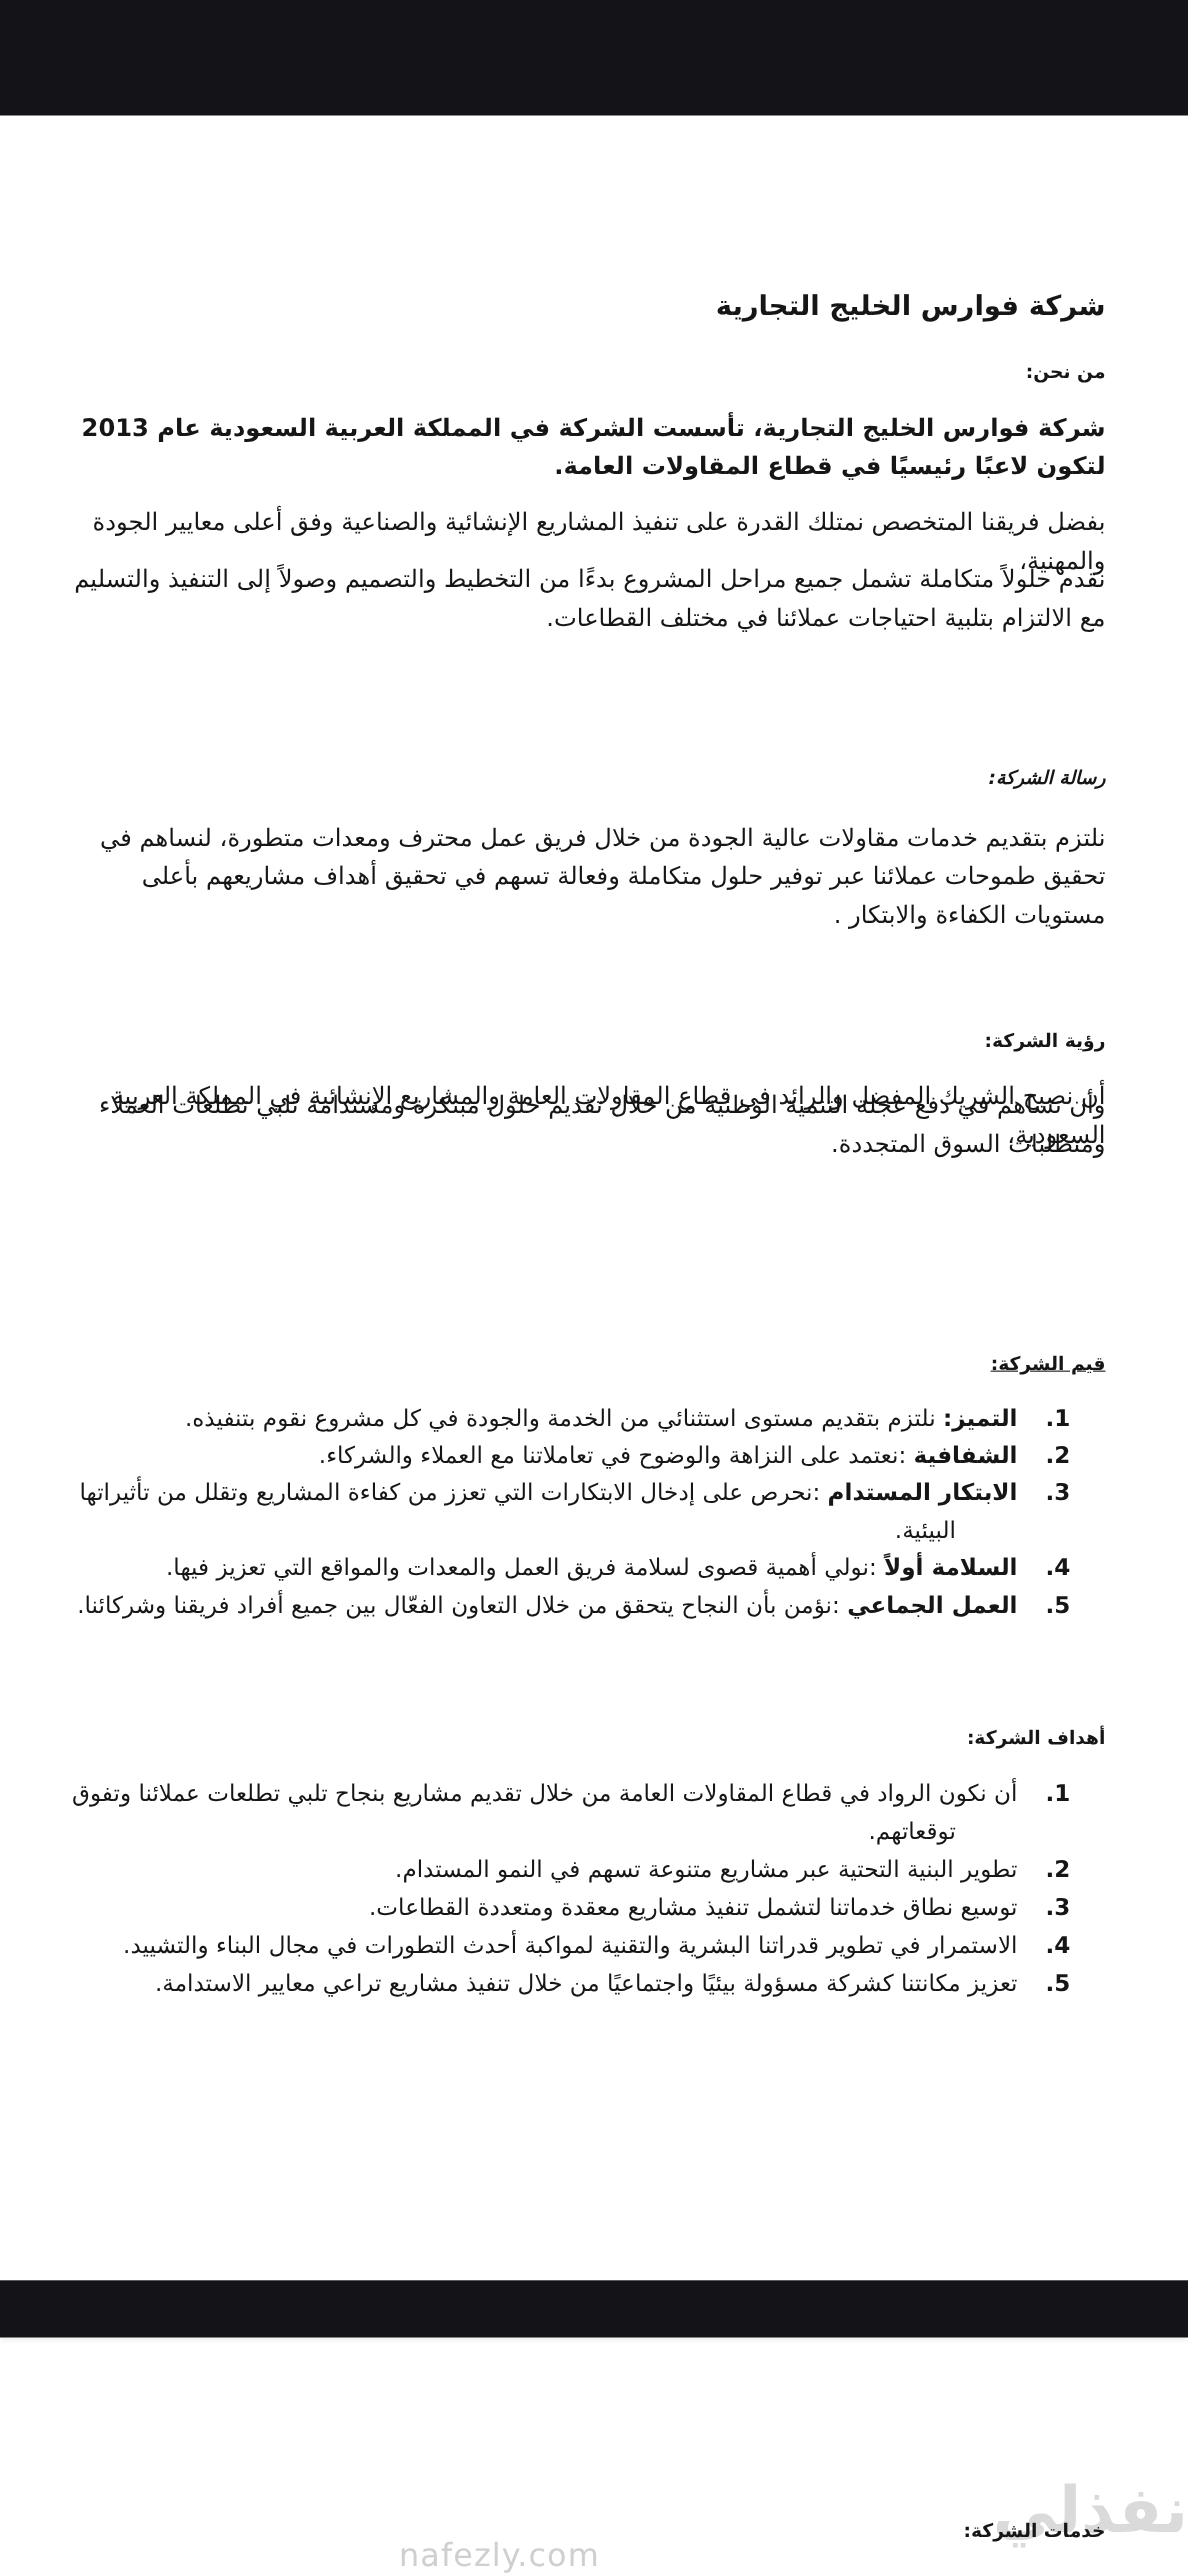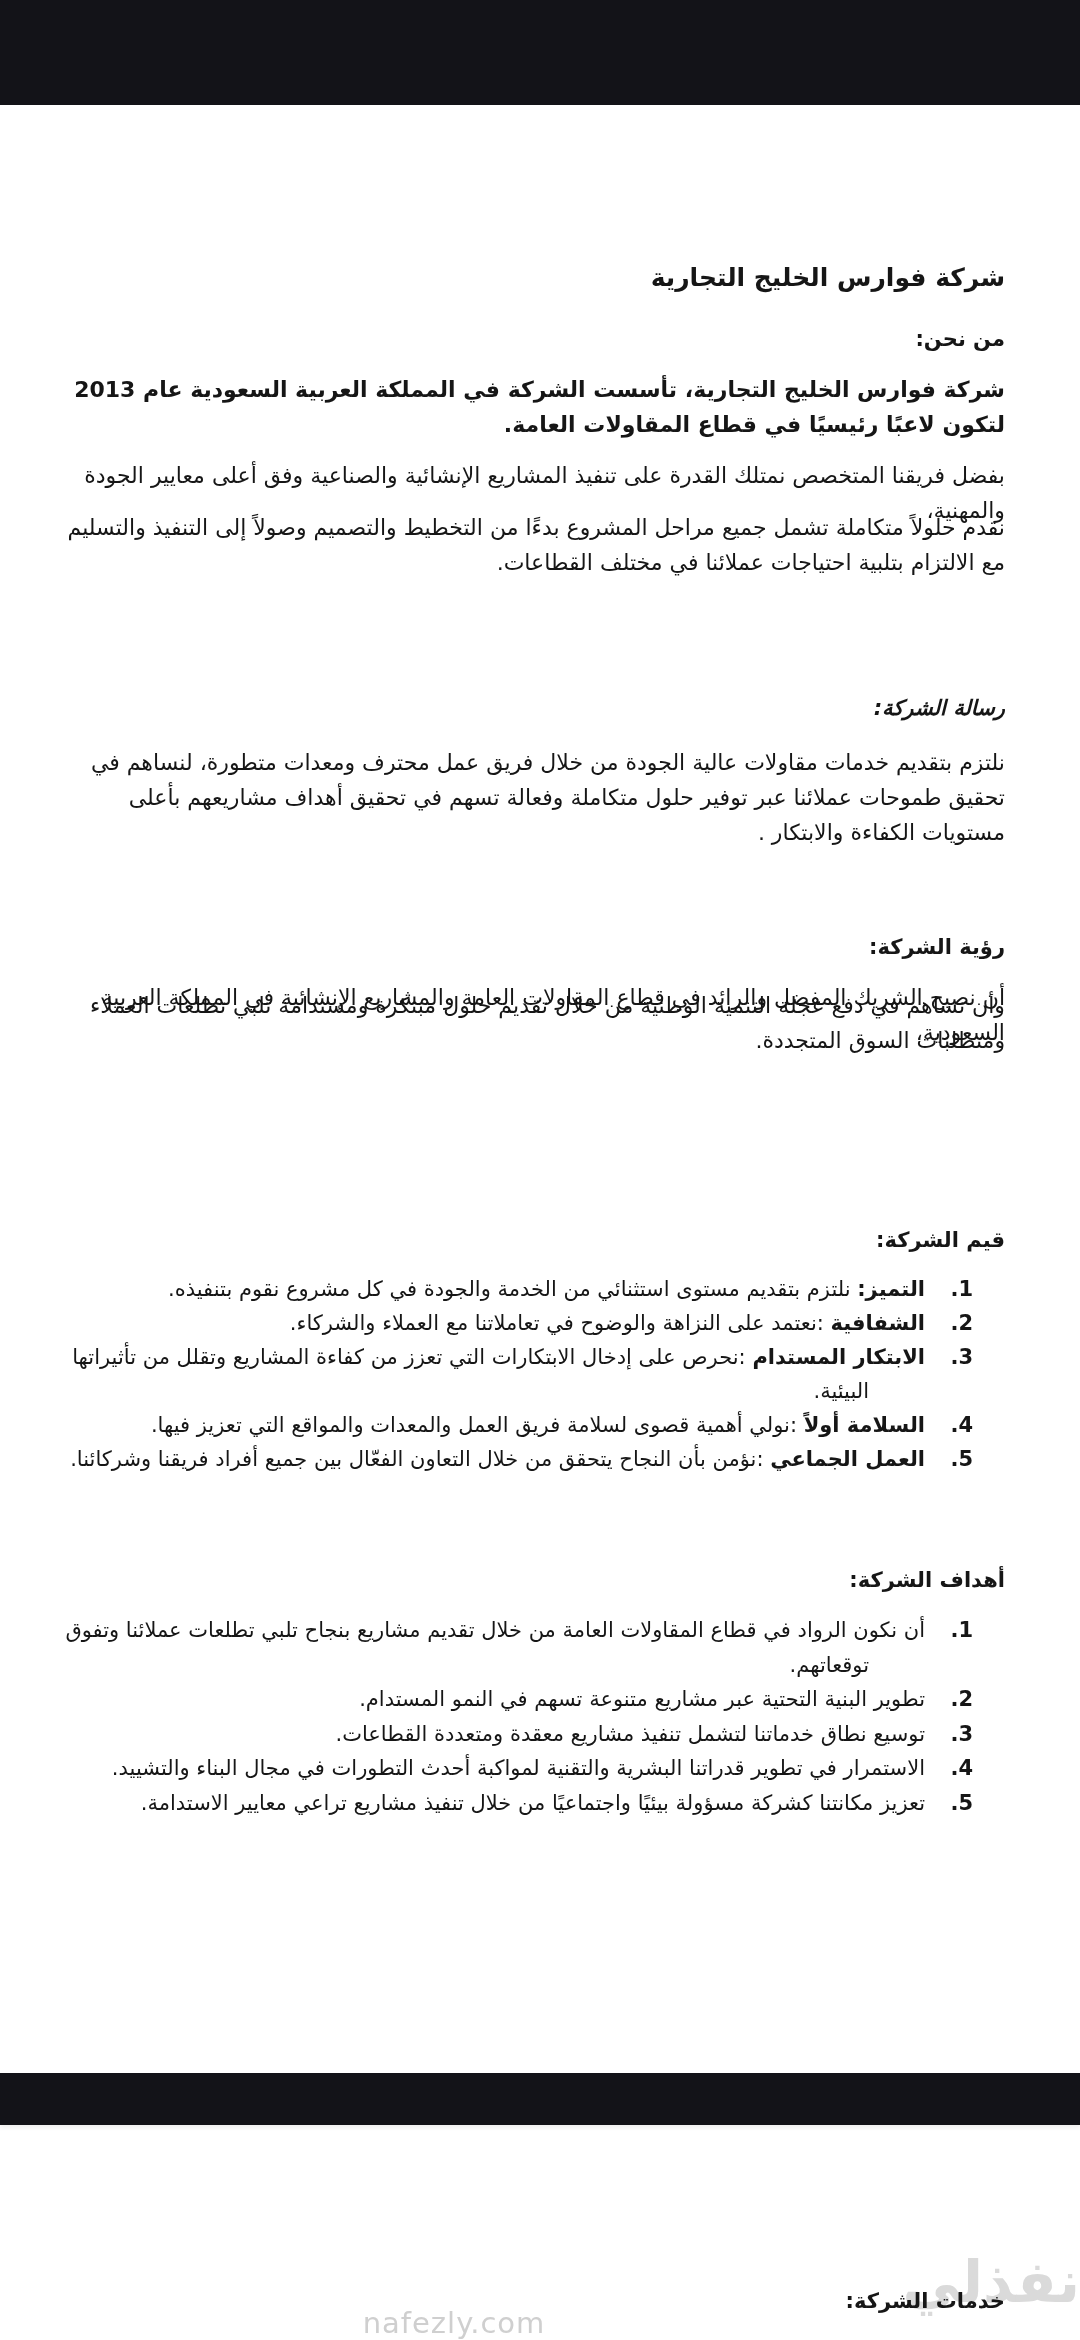--- a/index.html
+++ b/index.html
@@ -35,38 +35,38 @@
     left: 60px;
   }
   .title {
     font-weight: bold;
     font-size: 25px;
     line-height: 40px;
     top: 258px;
   }
   .h {
     font-weight: bold;
-    font-size: 21px;
+    font-size: 17px;
     line-height: 35px;
   }
   .p {
     font-size: 22px;
     line-height: 35px;
     text-align: right;
   }
   .h-about   { top: 322px; }
   .p-about1  { top: 372px; font-weight: bold; }
   .p-about2  { top: 458px; }
   .p-about3  { top: 510px; }
   .h-mission { top: 691px; font-style: italic; }
   .p-mission { top: 745px; }
   .h-vision  { top: 930px; }
   .p-vision1 { top: 956px; margin-top: 24px; }
   .p-vision2 { top: 988px; }
-  .h-values  { top: 1223px; }
+  .h-values  { top: 1223px; text-decoration: underline; }
   .h-goals   { top: 1563px; }
   .h-services{ top: 2284px; }
 
   .list {
     position: absolute;
     right: 75px;
     left: 60px;
     font-size: 21px;
   }
   .values-list { top: 1272px; line-height: 34px; }

